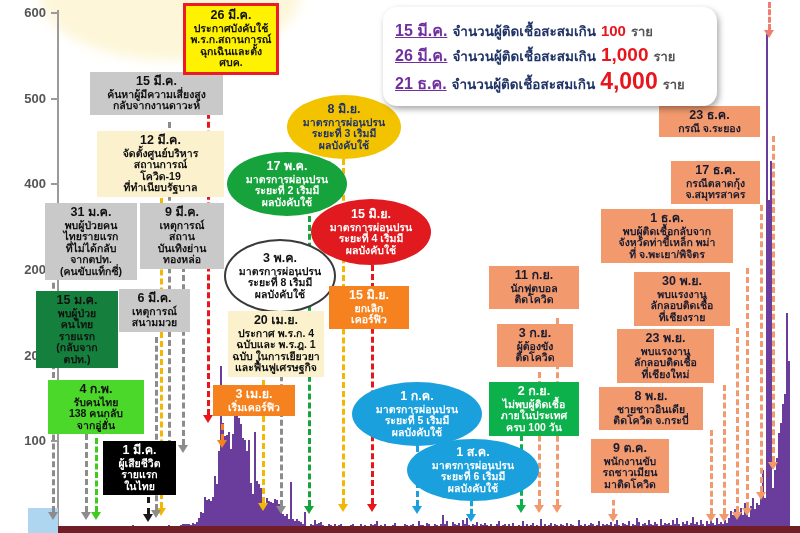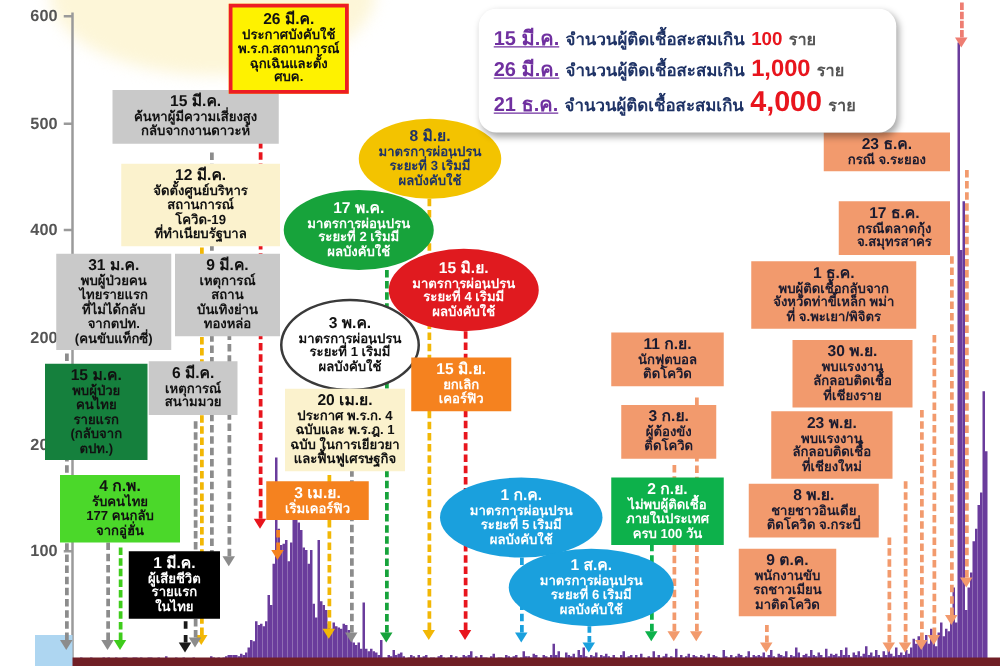--- a/index.html
+++ b/index.html
@@ -495,33 +495,33 @@
         <div>ตปท.)</div>
       </div>
       <div class="callout" style="left: 119px; top: 289px; width: 71px; background: rgb(201, 201, 201); color: rgb(17, 17, 17);">
         <div class="d">6 มี.ค.</div>
         <div>เหตุการณ์</div>
         <div>สนามมวย</div>
       </div>
       <div class="callout" style="left: 48px; top: 380px; width: 96px; background: rgb(75, 216, 42); color: rgb(17, 17, 17);">
         <div class="d">4 ก.พ.</div>
         <div>รับคนไทย</div>
-        <div>177 คนกลับ</div>
+        <div>138 คนกลับ</div>
         <div>จากอู่ฮั่น</div>
       </div>
       <div class="callout" style="left: 103px; top: 441px; width: 73px; background: rgb(0, 0, 0); color: rgb(255, 255, 255);">
         <div class="d">1 มี.ค.</div>
         <div>ผู้เสียชีวิต</div>
         <div>รายแรก</div>
         <div>ในไทย</div>
       </div>
       <div class="callout oval" style="left: 224px; top: 239px; width: 112px; height: 74px; background: rgb(255, 255, 255); color: rgb(17, 17, 17); border: 2.5px solid rgb(58, 58, 58);">
         <div class="d">3 พ.ค.</div>
         <div>มาตรการผ่อนปรน</div>
-        <div>ระยะที่ 1 เริ่มมี</div>
+        <div>ระยะที่ 8 เริ่มมี</div>
         <div>ผลบังคับใช้</div>
       </div>
       <div class="callout oval" style="left: 227px; top: 152px; width: 120px; height: 64px; background: rgb(23, 163, 59); color: rgb(255, 255, 255);">
         <div class="d">17 พ.ค.</div>
         <div>มาตรการผ่อนปรน</div>
         <div>ระยะที่ 2 เริ่มมี</div>
         <div>ผลบังคับใช้</div>
       </div>
       <div class="callout oval" style="left: 287px; top: 95px; width: 114px; height: 64px; background: rgb(243, 195, 0); color: rgb(31, 51, 102);">
         <div class="d">8 มิ.ย.</div>

